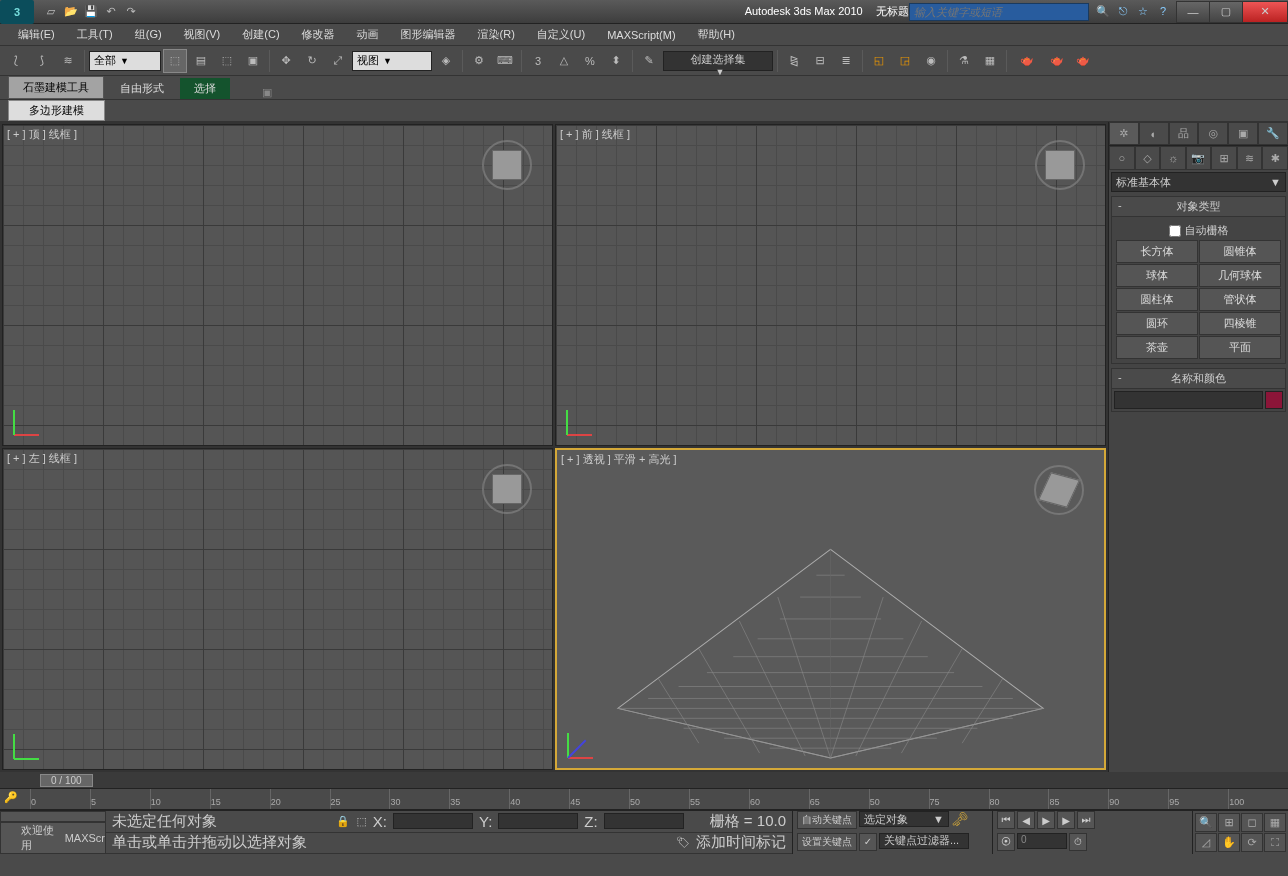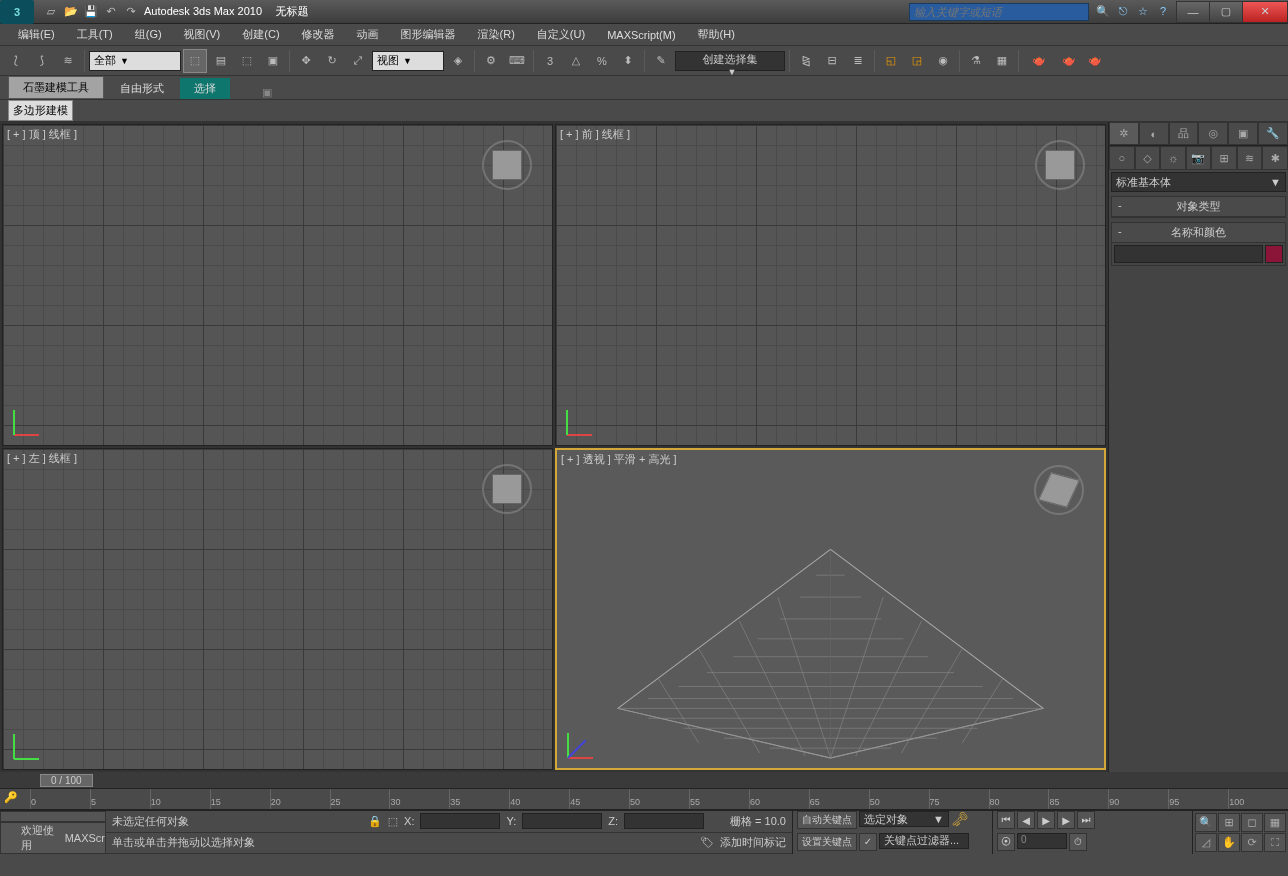--- a/index.html
+++ b/index.html
@@ -3,21 +3,21 @@
 <meta charset="utf-8">
 <style>
 * { margin:0; padding:0; box-sizing:border-box; font-family:"Microsoft YaHei",Arial,sans-serif; font-size:11px; }
 body { background:#4a4a4a; color:#ccc; width:1288px; height:876px; overflow:hidden; user-select:none; }
 
 
 .titlebar { height:24px; background:linear-gradient(#5a5a5a,#3d3d3d); display:flex; align-items:center; border-bottom:1px solid #222; }
 .app-icon { width:34px; height:24px; background:#0b4d5b; display:flex; align-items:center; justify-content:center; color:#7dd; font-weight:bold; border-radius:2px; margin-right:4px;}
 .qat { display:flex; gap:2px; padding:0 4px; }
 .qat-btn { width:18px; height:18px; display:flex; align-items:center; justify-content:center; color:#bbb; }
-.title-text { flex:1; text-align:left; color:#fff; font-size:12px; }
+.title-text { flex:1; text-align:right; color:#fff; font-size:12px; }
 .search-box { width:180px; height:18px; background:#285c9e; border:1px solid #1a3a5e; color:#9bc; padding:0 4px; font-style:italic; }
 .help-icons { display:flex; gap:4px; padding:0 6px; color:#8cf; }
 .help-icons span { width:16px; text-align:center; cursor:pointer; }
 .win-controls { display:flex; }
 .win-btn { width:34px; height:22px; display:flex; align-items:center; justify-content:center; background:linear-gradient(#666,#444); border:1px solid #333; margin-left:-1px;}
 .win-btn.close { background:linear-gradient(#e55,#b22); width:46px;}
 
 
 .menubar { height:22px; background:#4a4a4a; display:flex; align-items:center; padding:0 8px; gap:2px; border-bottom:1px solid #333; }
 .menubar span { padding:2px 10px; color:#ddd; cursor:pointer; }
@@ -28,21 +28,21 @@
 .tb-sep { width:1px; height:22px; background:#333; margin:0 2px; border-right:1px solid #5a5a5a; }
 .tb-combo { height:20px; background:#ddd; color:#000; border:1px solid #222; padding:0 4px; display:flex; align-items:center; }
 .tb-combo.dark { background:#333; color:#ccc;flex-direction:column; }
 .tb-combo .arrow { margin-left:4px; font-size:9px; }
 
 
 .ribbon { height:24px; background:#4a4a4a; display:flex; align-items:flex-end; padding:0 8px; border-bottom:1px solid #333;}
 .ribbon-tab { padding:3px 14px; color:#ddd; background:#3a3a3a; border:1px solid #555; margin-right:2px; cursor:pointer;}
 .ribbon-tab.active { background:#a3a3a3; color:#000; }
 .ribbon-sub { height:22px; background:#4a4a4a; display:flex; padding:0 8px; border-bottom:1px solid #333;}
-.sub-tab { padding:2px 4px; background:#ddd; color:#000; border:1px solid #888; font-size:11px;}
+.sub-tab { padding:2px 20px; background:#ddd; color:#000; border:1px solid #888; font-size:11px;}
 
 
 .main { display:flex; height:650px; }
 .viewports { flex:1; display:grid; grid-template:1fr 1fr/1fr 1fr; gap:2px; padding:2px; background:#333; }
 .viewport { background:#555; position:relative; border:1px solid #222; overflow:hidden;}
 .viewport.active { border:2px solid #d4a838; }
 .vp-label { position:absolute; top:2px; left:4px; color:#ccc; font-size:11px; z-index:2;}
 .vp-grid { position:absolute; inset:0; background-image:
   linear-gradient(#4a4a4a 1px,transparent 1px),
   linear-gradient(90deg,#4a4a4a 1px,transparent 1px);
@@ -91,21 +91,21 @@
 .tick { flex:1; border-left:1px solid #666; font-size:9px; color:#aaa; padding-top:8px; text-align:left;}
 .key-icon { position:absolute; left:4px; top:2px; color:#d4a838;}
 
 
 .status { height:44px; background:#4a4a4a; display:flex; border-top:1px solid #222;}
 .status-left { width:106px; display:flex; flex-direction:column; }
 .mini-ctrl { flex:1; display:flex; align-items:center; justify-content:center; border:1px solid #333; background:#555; font-size:10px;padding-left:20px;}
 .status-mid { flex:1; display:flex; flex-direction:column;}
 .status-row { flex:1; display:flex; align-items:center; gap:6px; padding:0 6px; border-bottom:1px solid #333;}
 .coord-box { width:80px; height:16px; background:#333; border:1px solid #222; color:#888; padding:0 3px; font-size:10px;}
-.status-text { color:#ccc; font-size:11px;}
+.status-text { color:#ccc; font-size:15px;}
 .status-right { display:flex; }
 .anim-controls { display:flex; flex-direction:column; border-left:1px solid #222;}
 .anim-row { flex:1; display:flex; align-items:flex-start; gap:2px; padding:0 4px;}
 .anim-btn { width:18px; height:18px; background:#555; border:1px solid #333; display:flex; align-items:center; justify-content:center; color:#ccc; font-size:10px;}
 .anim-combo { height:16px; background:#333; border:1px solid #222; color:#ccc; padding:0 4px; font-size:10px; display:flex; align-items:center; width:90px; justify-content:space-between;}
 .nav-cluster { display:grid; grid-template:1fr 1fr/repeat(4,22px); gap:1px; padding:2px; border-left:1px solid #222;}
 .nav-btn { background:#555; border:1px solid #333; display:flex; align-items:center; justify-content:center; color:#aaa; font-size:11px;}
 .lock-icon { color:#d4a838; font-size:14px;}
 
 svg { width:14px; height:14px; }
@@ -152,33 +152,33 @@
   <span>自定义(U)</span>
   <span>MAXScript(M)</span>
   <span>帮助(H)</span>
 </div>
 
 <div class="toolbar">
   <div class="tb-btn">⟅</div>
   <div class="tb-btn">⟆</div>
   <div class="tb-btn">≋</div>
   <div class="tb-sep"></div>
-  <div class="tb-combo" style="width:92px">
+  <div class="tb-combo" style="width:72px">
       <span>全部</span>
       <span class="arrow">▼</span>
     </div>
   <div class="tb-btn" style="background:#666;border:1px solid #888">⬚</div>
   <div class="tb-btn">▤</div>
   <div class="tb-btn">⬚</div>
   <div class="tb-btn">▣</div>
   <div class="tb-sep"></div>
   <div class="tb-btn">✥</div>
   <div class="tb-btn">↻</div>
   <div class="tb-btn">⤢</div>
-  <div class="tb-combo" style="width:72px">
+  <div class="tb-combo" style="width:80px">
       <span>视图</span>
       <span class="arrow">▼</span>
     </div>
   <div class="tb-btn">◈</div>
   <div class="tb-sep"></div>
   <div class="tb-btn">⚙</div>
   <div class="tb-btn">⌨</div>
   <div class="tb-sep"></div>
   <div class="tb-btn">3</div>
   <div class="tb-btn">△</div>
@@ -203,21 +203,21 @@
   <div class="tb-btn">▦</div>
   <div class="tb-sep"></div>
   <div class="tb-btn" style="width:32px">🫖</div>
   <div class="tb-btn">🫖</div>
   <div class="tb-btn">🫖</div>
 </div>
 
 <div class="ribbon">
   <div class="ribbon-tab active">石墨建模工具</div>
   <div class="ribbon-tab" style="background:#4a4a4a;border:none">自由形式</div>
-  <div class="ribbon-tab" style="background:#0f766e;border:none">选择</div>
+  <div class="ribbon-tab" style="background:#14532d;border:none">选择</div>
   <div style="margin-left:30px;color:#888">▣</div>
 </div>
 <div class="ribbon-sub">
   <div class="sub-tab">多边形建模</div>
 </div>
 
 <div class="main">
   <div class="viewports">
     <div class="viewport">
       <div class="vp-grid"></div>
@@ -315,20 +315,38 @@
       <div class="cmd-subtab">⊞</div>
       <div class="cmd-subtab">≋</div>
       <div class="cmd-subtab">✱</div>
     </div>
     <div class="cmd-combo">
         <span>标准基本体</span>
         <span>▼</span>
       </div>
     <div class="rollout">
       <div class="rollout-header">对象类型</div>
+      <div class="rollout-body">
+        <div class="auto-grid">
+            <input type="checkbox" style="">
+            <span>自动栅格</span>
+          </div>
+        <div class="obj-grid">
+          <div class="obj-btn">长方体</div>
+          <div class="obj-btn">圆锥体</div>
+          <div class="obj-btn">球体</div>
+          <div class="obj-btn">几何球体</div>
+          <div class="obj-btn">圆柱体</div>
+          <div class="obj-btn">管状体</div>
+          <div class="obj-btn">圆环</div>
+          <div class="obj-btn">四棱锥</div>
+          <div class="obj-btn">茶壶</div>
+          <div class="obj-btn">平面</div>
+        </div>
+      </div>
     </div>
     <div class="rollout">
       <div class="rollout-header">名称和颜色</div>
       <div class="name-row">
         <div class="name-input"></div>
         <div class="color-swatch"></div>
       </div>
     </div>
   </div>
 </div>

